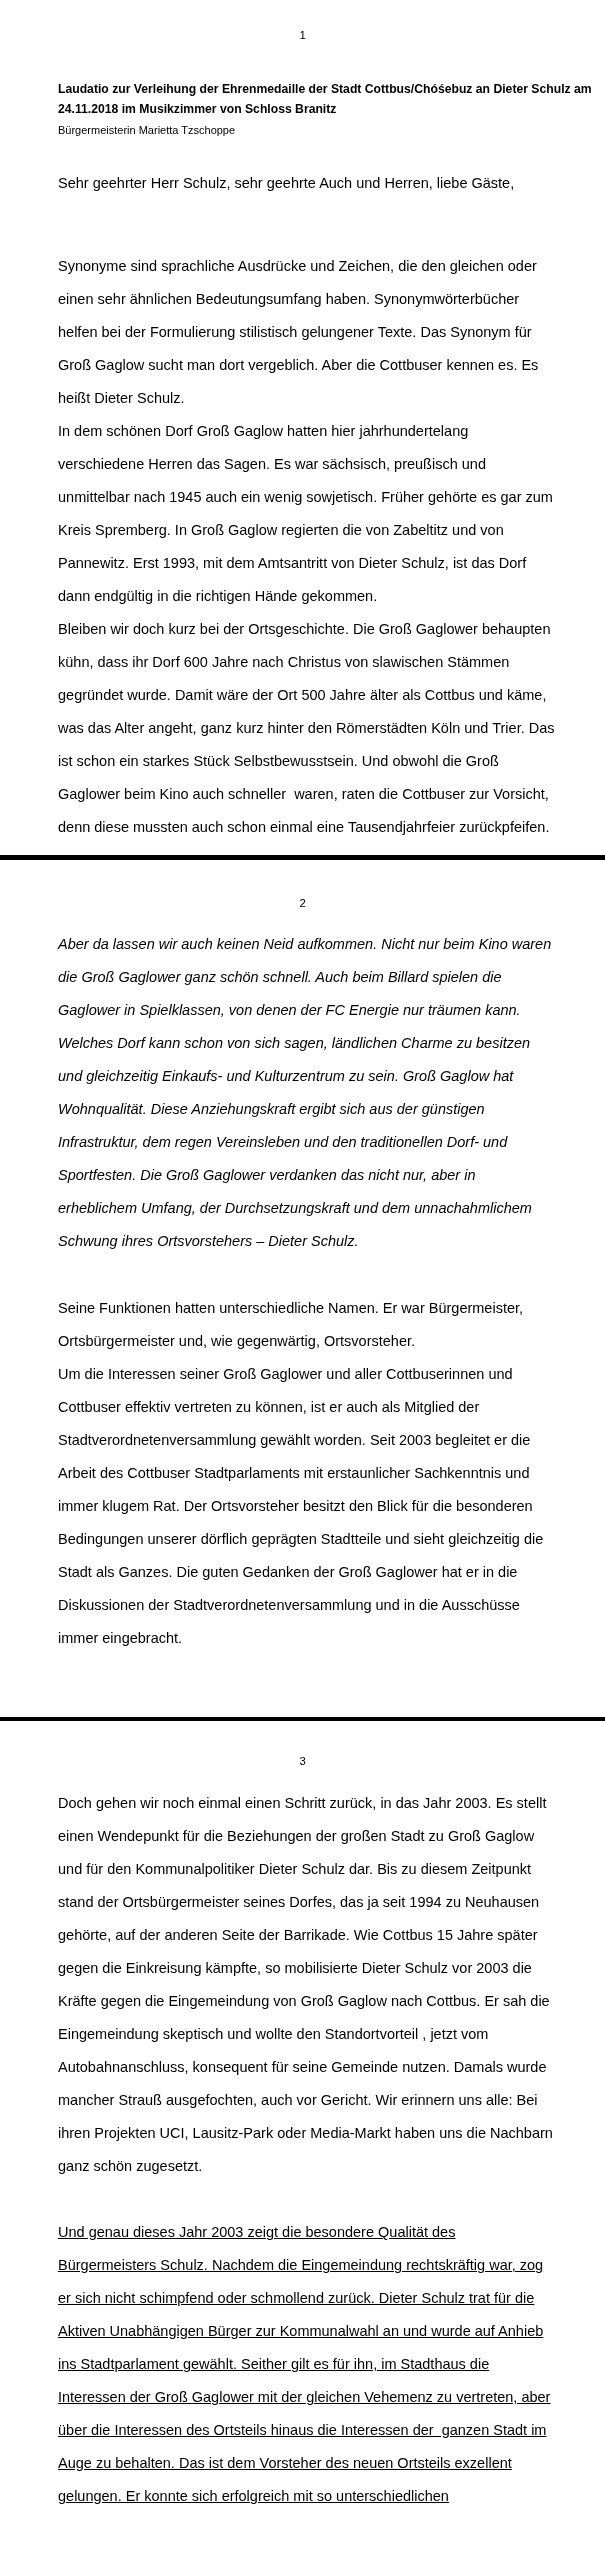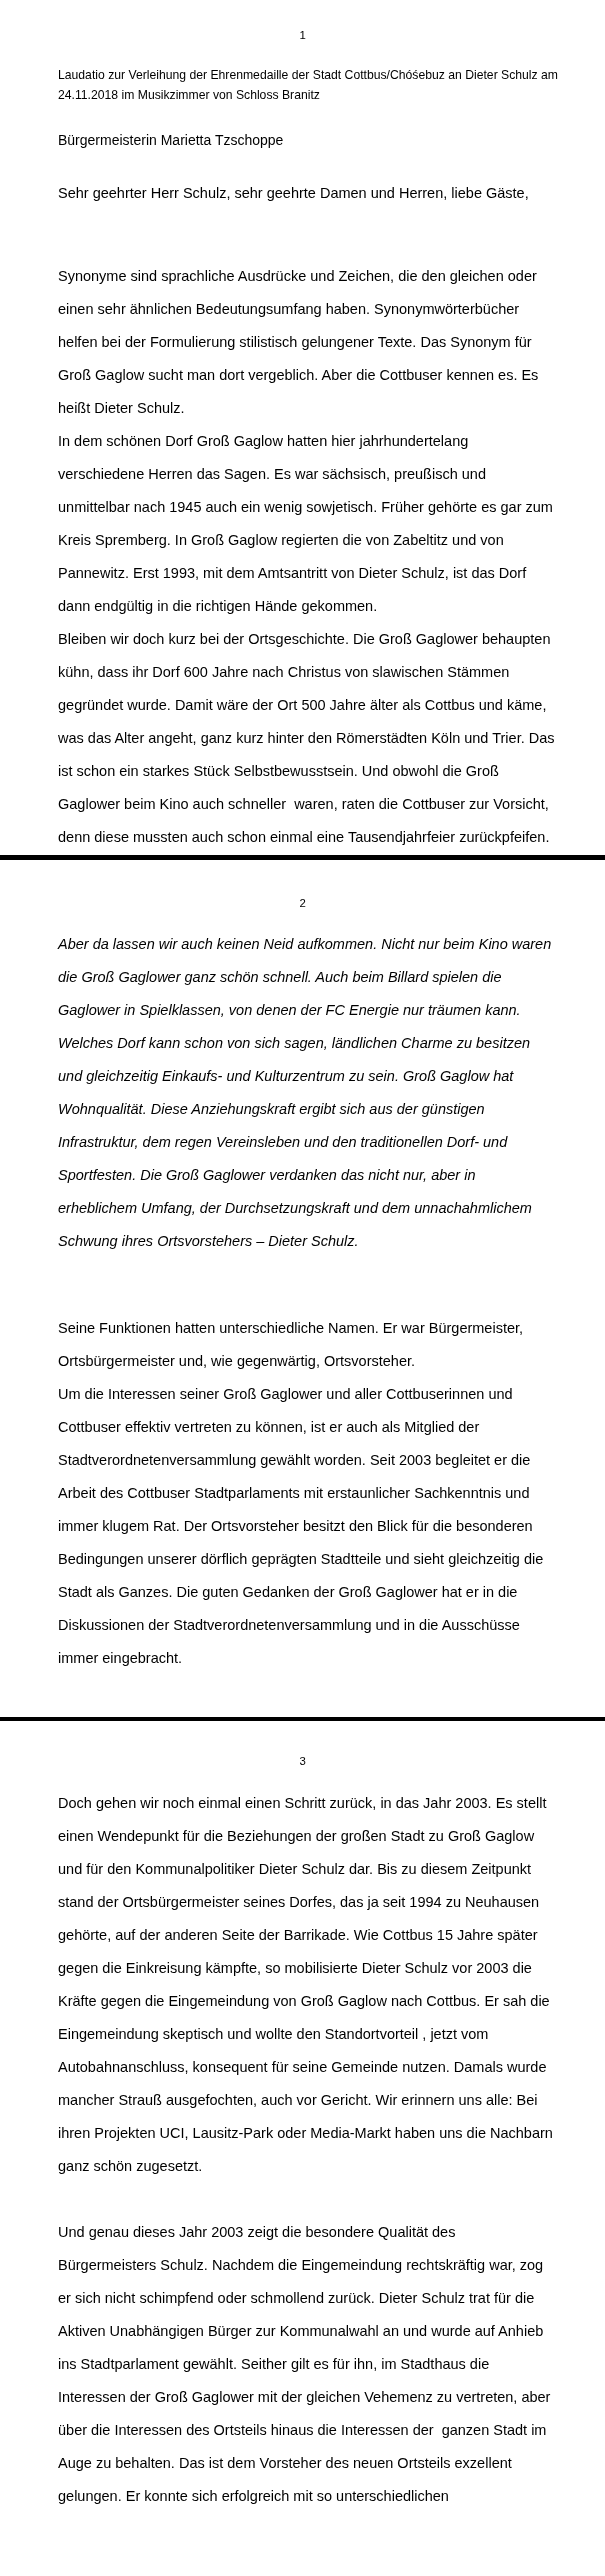--- a/index.html
+++ b/index.html
@@ -31,56 +31,55 @@
   }
   .page-number {
     text-align: center;
     font-size: 11.4px;
     line-height: 13.7px;
     
     margin-left: -47px;
     margin-right: 0;
   }
   .title {
-    margin-top: 22px;
+    margin-top: 36px;
     font-size: 12.2px;
-    font-weight: normal;
+    font-weight: bold;
     line-height: 20.6px;
     white-space: pre-wrap;
   }
   .byline {
-    font-size: 14px;
+    font-size: 11px;
     line-height: 20.6px;
-    margin-top: 24px;
   }
   .greeting {
     margin-top: 27px;
     font-size: 14.5px;
     line-height: 33px;
   }
   .para {
     font-size: 14.5px;
     line-height: 33px;
     white-space: pre-wrap;
   }
   .page-1 .para-0 { margin-top: 50px; }
   .page-2 .para-0 { margin-top: 17.5px; font-style: italic; }
   .page-3 .para-0 { margin-top: 18.3px; }
-  .page-2 .para-1 { margin-top: 54px; }
-  .page-3 .para-1 { margin-top: 33px; }
+  .page-2 .para-1 { margin-top: 34px; }
+  .page-3 .para-1 { margin-top: 33px; text-decoration: underline; }
 </style>
 </head>
 <body>
 
 <div class="page page-1">
   <div class="page-number">1</div>
   <div class="title">Laudatio zur Verleihung der Ehrenmedaille der Stadt Cottbus/Chóśebuz an Dieter Schulz am
 24.11.2018 im Musikzimmer von Schloss Branitz</div>
   <div class="byline">Bürgermeisterin Marietta Tzschoppe</div>
-  <div class="greeting">Sehr geehrter Herr Schulz, sehr geehrte Damen und Herren, liebe Gäste,</div>
+  <div class="greeting">Sehr geehrter Herr Schulz, sehr geehrte Auch und Herren, liebe Gäste,</div>
   <div class="para para-0">Synonyme sind sprachliche Ausdrücke und Zeichen, die den gleichen oder
 einen sehr ähnlichen Bedeutungsumfang haben. Synonymwörterbücher
 helfen bei der Formulierung stilistisch gelungener Texte. Das Synonym für
 Groß Gaglow sucht man dort vergeblich. Aber die Cottbuser kennen es. Es
 heißt Dieter Schulz.</div>
   <div class="para para-1">In dem schönen Dorf Groß Gaglow hatten hier jahrhundertelang
 verschiedene Herren das Sagen. Es war sächsisch, preußisch und
 unmittelbar nach 1945 auch ein wenig sowjetisch. Früher gehörte es gar zum
 Kreis Spremberg. In Groß Gaglow regierten die von Zabeltitz und von
 Pannewitz. Erst 1993, mit dem Amtsantritt von Dieter Schulz, ist das Dorf

